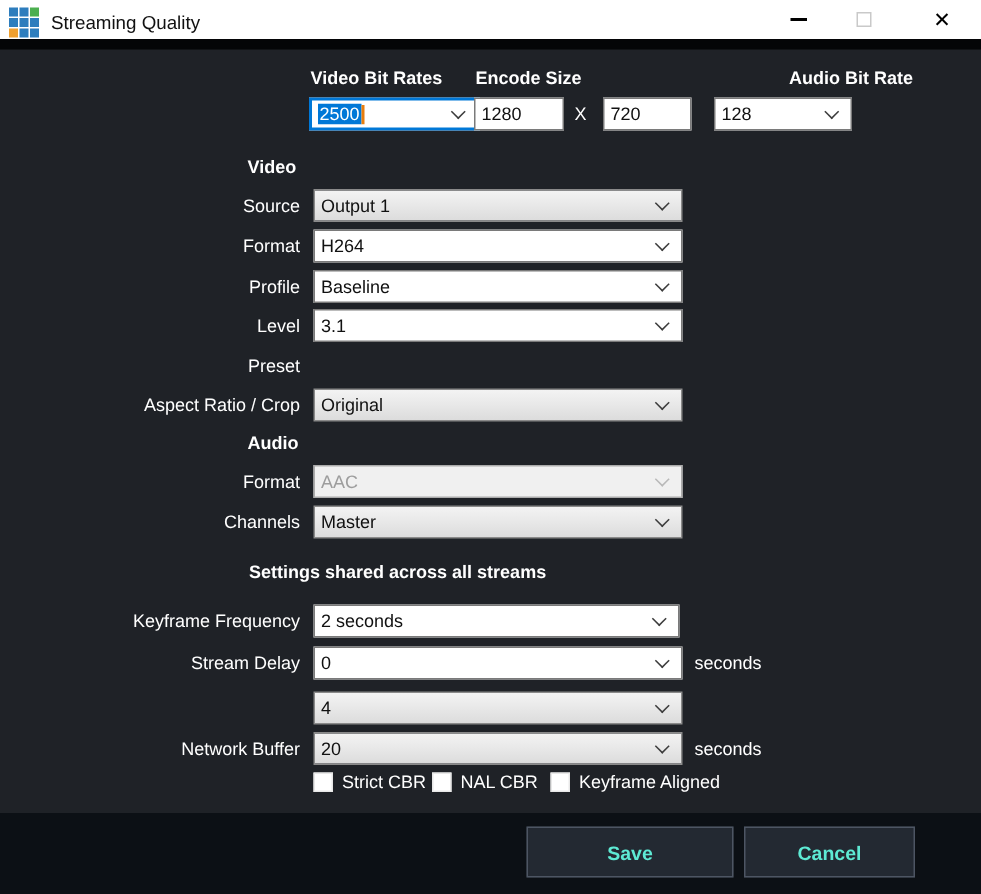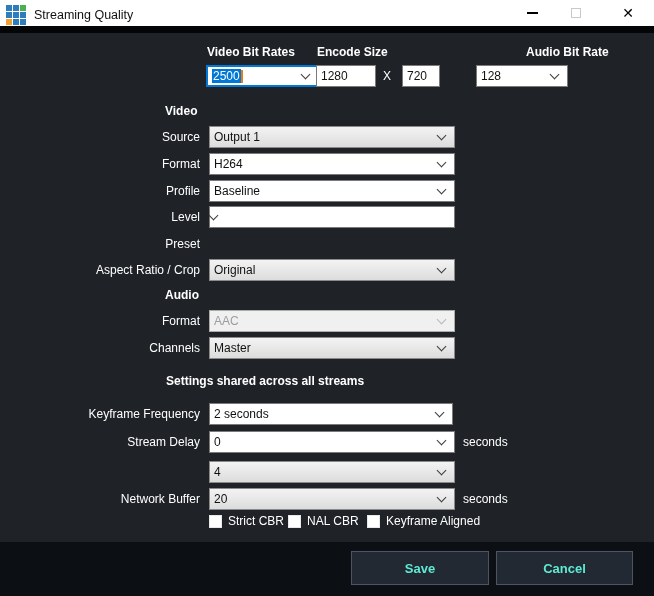--- a/index.html
+++ b/index.html
@@ -64,21 +64,21 @@
   .chk-box { width:13px; height:13px; background:#fff; border:1px solid #e8e8e8; flex:none; }
   .chk-label { color:#fff; font-size:12px; margin-left:6px; white-space:nowrap; }
 
   
   .footer { position:absolute; left:0; top:542px; width:654px; height:54px; background:#0c1015; }
   .fbtn {
     position:absolute; top:9px; height:34px; width:138px;
     background:#232932; border:1px solid #4d5563; color:#5eead4;
     font-family:"Liberation Sans", sans-serif; font-size:13px; font-weight:bold; cursor:default;
   }
-  .fbtn-save { left:351px; } .fbtn-cancel { left:496px; width:137px;text-align:center; }
+  .fbtn-save { left:351px; } .fbtn-cancel { left:496px; width:114px;text-align:center; }
 </style>
 </head>
 <body>
 
 <div class="window">
 
   <div class="titlebar">
     <div class="app-icon">
       <span class="sq-blue"></span>
         <span class="sq-blue"></span>
@@ -105,21 +105,21 @@
 
   <div class="hdr" style="left:207px; top:45px;">Video Bit Rates</div>
   <div class="combo focused" style="left:206px; top:65px; width:114px;">
     <span class="ctext"><span class="sel-hl">2500</span><span class="caret-bar"></span></span>
     <span class="chev"></span>
   </div>
 
   <div class="hdr" style="left:317px; top:45px;">Encode Size</div>
   <input class="txtin" style="left: 316px; top: 65px; width: 60px;" value="1280">
   <span class="lbl" style="left:383px; top:65px;">X</span>
-  <input class="txtin" style="left: 402px; top: 65px; width: 38px;" value="720">
+  <input class="txtin" style="left: 402px; top: 65px; width: 59px;" value="720">
 
   <div class="hdr" style="left:498px; top:45px;margin-left:28px;">Audio Bit Rate</div>
   <div class="combo" style="left:476px; top:65px; width:92px;">
     <span class="ctext">128</span>
     <span class="chev"></span>
   </div>
 
   <div class="hdr" style="left:165px; top:104px;">Video</div>
 
   <span class="lbl lbl-right" style="top:126px;">Source</span>
@@ -135,20 +135,21 @@
   </div>
 
   <span class="lbl lbl-right" style="top:180px;">Profile</span>
   <div class="combo" style="left:209px; top:180px; width:246px;">
     <span class="ctext">Baseline</span>
     <span class="chev"></span>
   </div>
 
   <span class="lbl lbl-right" style="top:206px;">Level</span>
   <div class="combo" style="left:209px; top:206px; width:246px;">
+    <span class="ctext">3.1</span>
     <span class="chev"></span>
   </div>
 
   <span class="lbl lbl-right" style="top:233px;">Preset</span>
 
   <span class="lbl lbl-right" style="top:259px;">Aspect Ratio / Crop</span>
   <div class="combo graydd" style="left:209px; top:259px; width:246px;">
     <span class="ctext">Original</span>
     <span class="chev"></span>
   </div>

